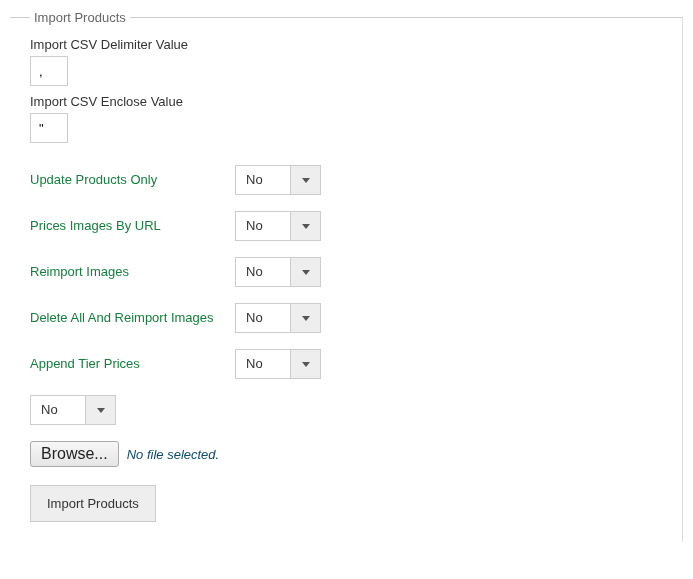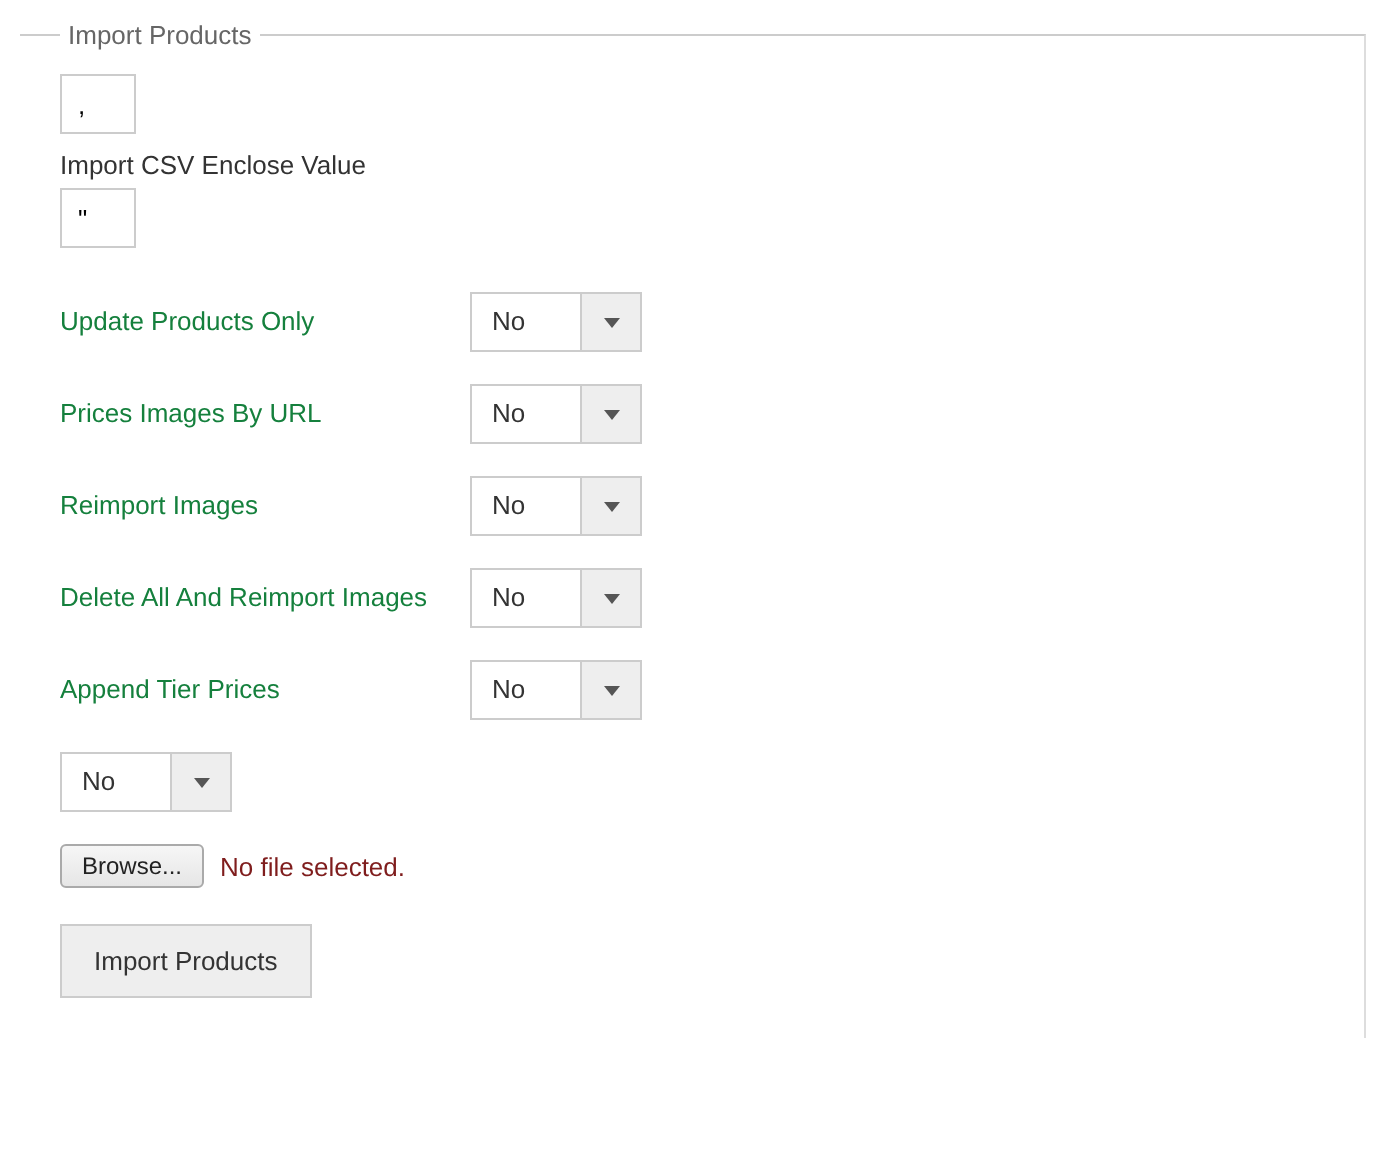--- a/index.html
+++ b/index.html
@@ -98,44 +98,46 @@
       align-items: center;
       gap: 8px;
       margin-top: 6px;
       margin-bottom: 18px;
     }
     .browse-btn {
       border: 1px solid #aaa;
       border-radius: 3px;
       background: linear-gradient(#f6f6f6,#e6e6e6);
       padding: 3px 10px;
-      font-size: 12px;
+      font-size: 16px;
       color: #222;
       cursor: pointer;
       text-align: right;
     }
     .file-status {
-      color: #7f1d1d;
+      color: #0c4a6e;
+      font-style: italic;
     }
     .submit-btn {
       border: 1px solid #ccc;
       background: #eee;
       padding: 10px 16px;
       font-size: 13px;
       color: #333;
       cursor: pointer;
     }
   </style>
 </head>
 <body>
 
 <fieldset>
   <legend>Import Products</legend>
 
   <div class="text-field-group">
+    <label class="text-label">Import CSV Delimiter Value</label>
     <input type="text" class="small-input" value="," style="">
   </div>
 
   <div class="text-field-group">
     <label class="text-label">Import CSV Enclose Value</label>
     <input type="text" class="small-input" value="&quot;" style="">
   </div>
 
 
   <div class="spacer"></div>

